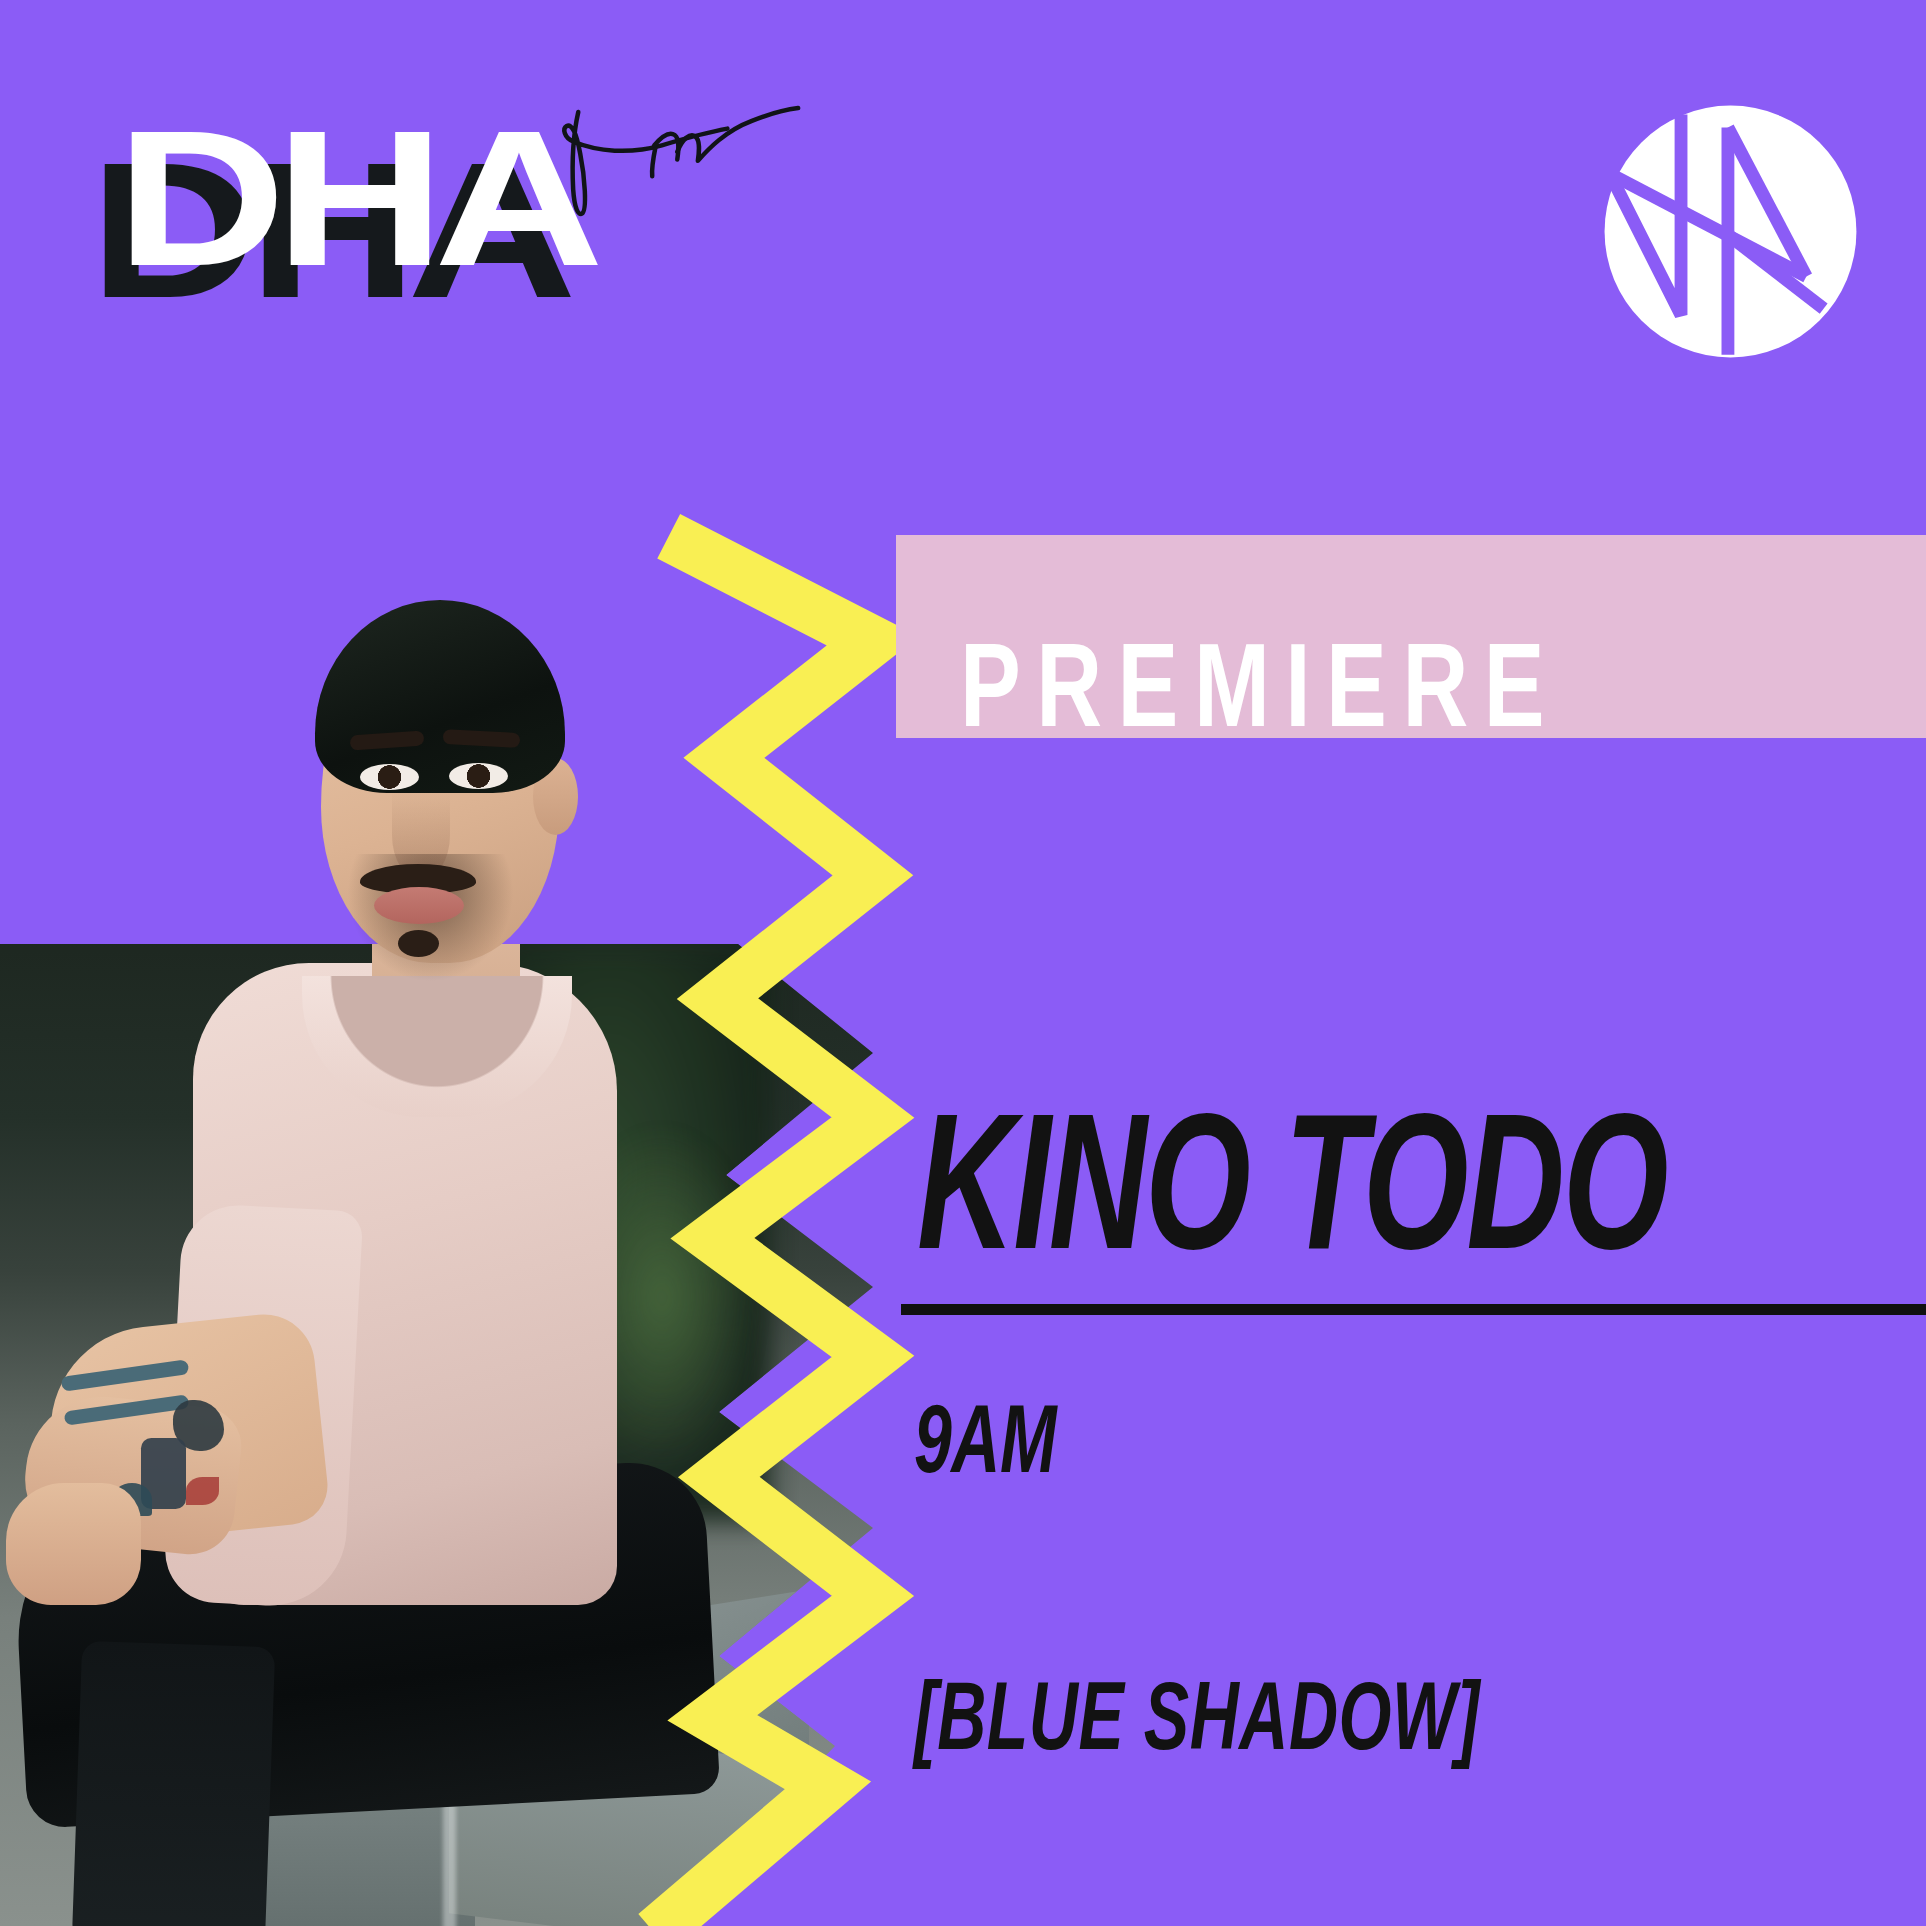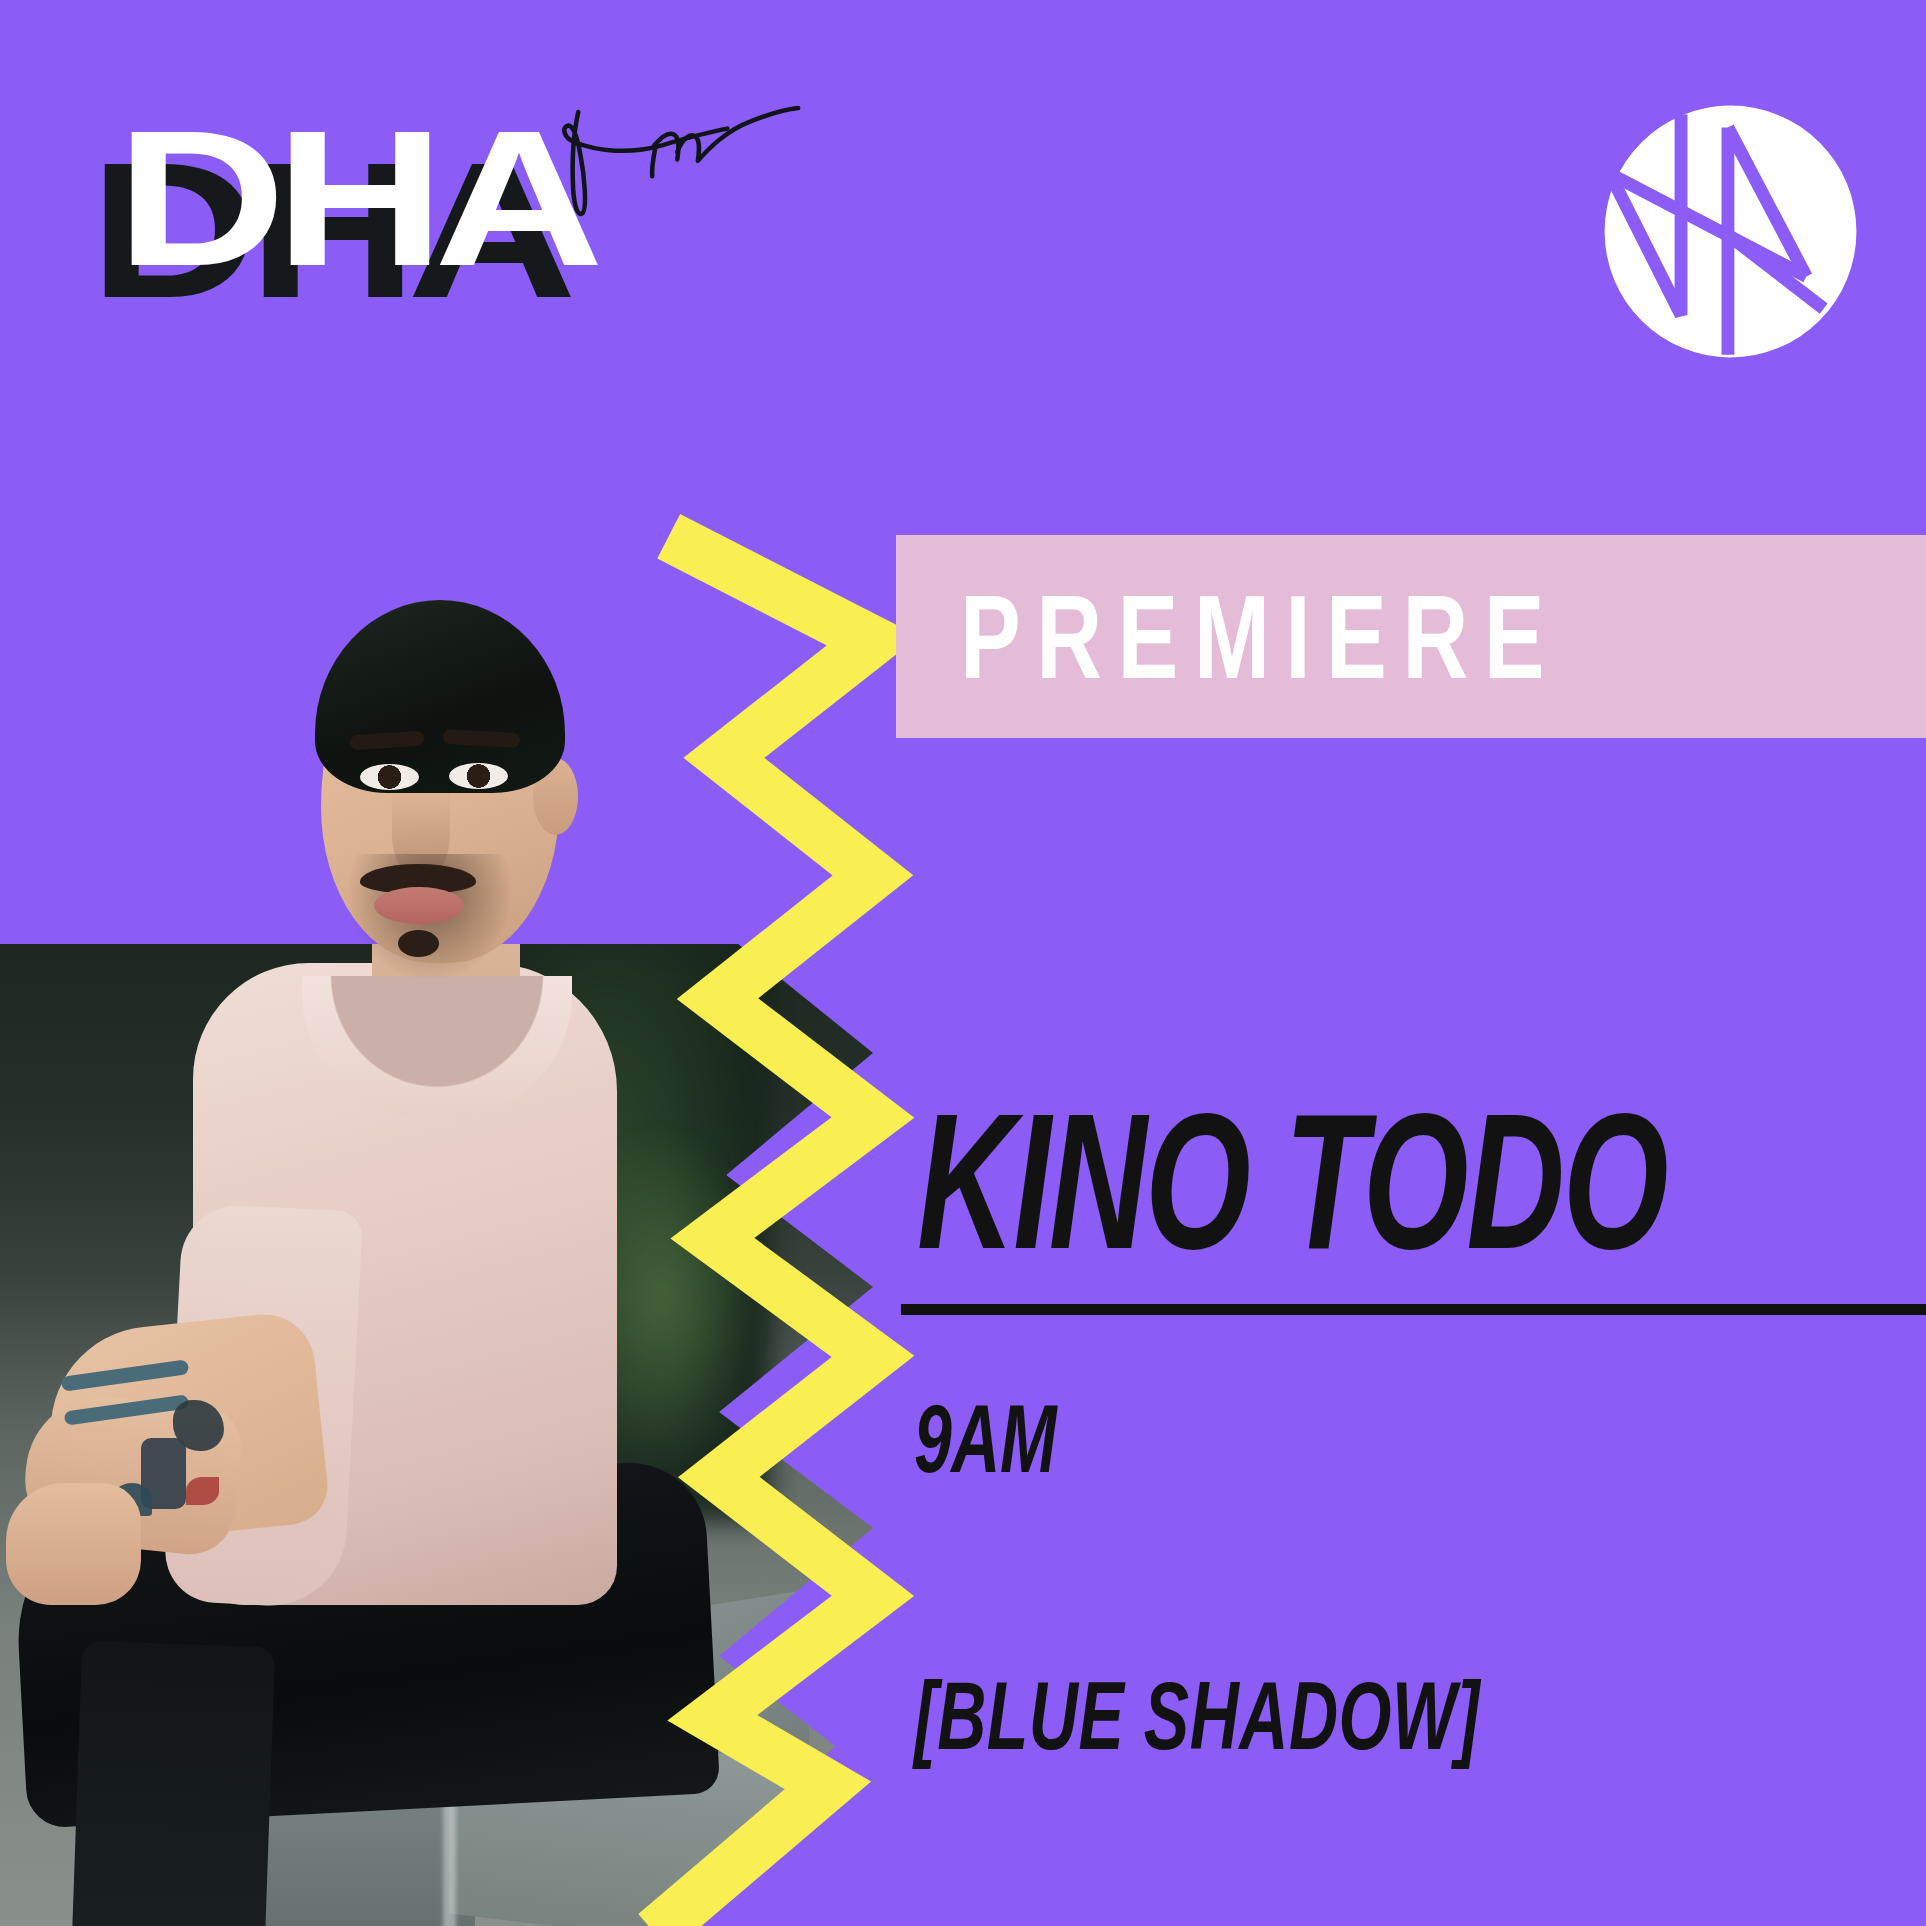--- a/index.html
+++ b/index.html
@@ -124,21 +124,21 @@
   .logo-shadow{color:#15191c;left:-27px;top:32px;}
   .logo-main{color:#ffffff;}
   .fm-script{position:absolute;left:443px;top:-13px;width:270px;height:148px;}
 
   
   .circle-logo{position:absolute;left:1602px;top:103px;width:257px;height:257px;}
 
   
   .premiere{
     position:absolute;left:896px;top:535px;width:1030px;height:203px;
-    background:#e4bcd7;display:flex;align-items:center;
+    background:#e4bcd7;display:flex;align-items:flex-end;
   }
   .premiere-label{
     margin-left:64px;color:#ffffff;
     font-family:"Liberation Sans Narrow","Liberation Sans",sans-serif;
     font-weight:700;font-size:106px;letter-spacing:18px;line-height:1;
     transform:scaleX(.86) scaleY(1.12);transform-origin:left center;
   }
 
   
   .artist{

